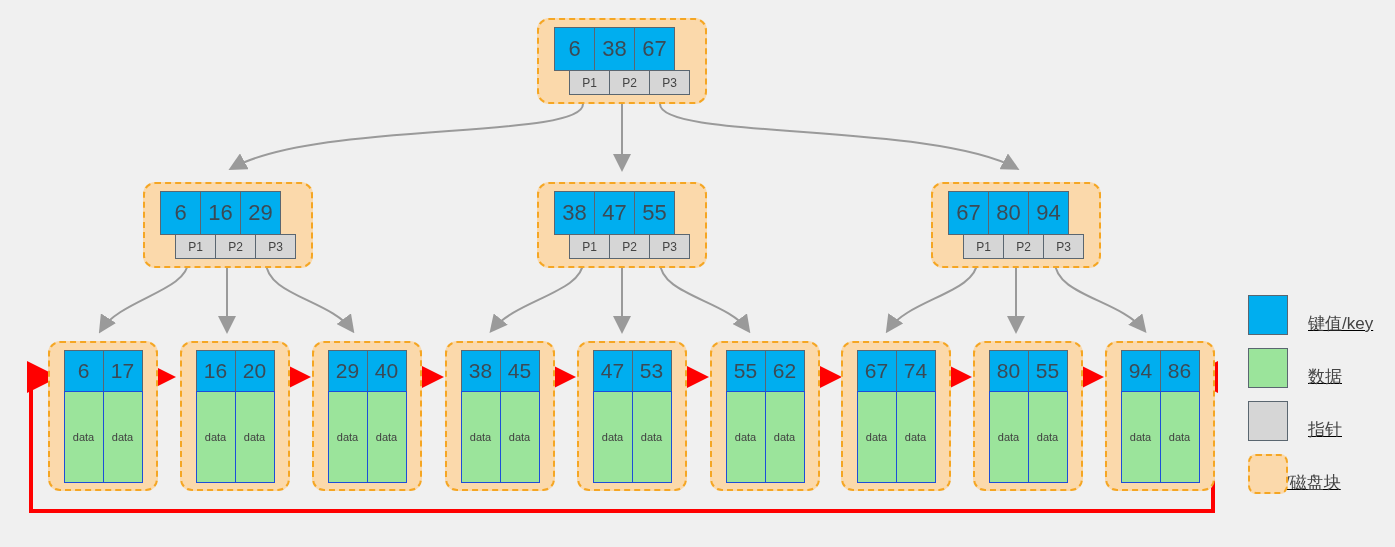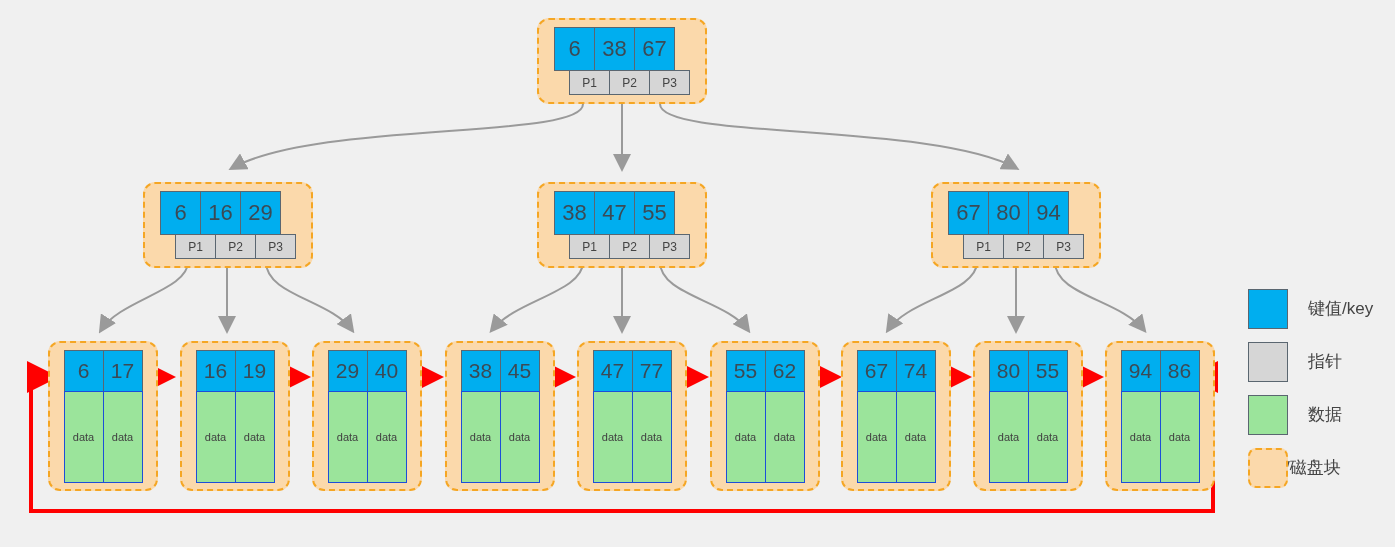--- a/index.html
+++ b/index.html
@@ -64,21 +64,21 @@
     background:#9be49b;
     border:1px solid #1d4ed8;
     margin-left:-1px;margin-top:-1px;
     display:flex;align-items:center;justify-content:center;
     font-size:11px;color:#404040;
   }
   .leaf .dcell:first-child{margin-left:0;}
 
   
   #legend{position:absolute;left:1248px;top:282px;width:145px;}
-  .lrow{display:flex;align-items:center;height:53px;}
+  .lrow{display:flex;align-items:flex-end;height:53px;text-decoration:underline;}
   .lswatch{width:40px;height:40px;border:1px solid #5a6670;box-sizing:border-box;}
   .lswatch.key{background:#00aeef;}
   .lswatch.data{background:#9be49b;}
   .lswatch.ptr{background:#d6d6d6;}
   .lswatch.page{background:#fbd9ab;border:2px dashed #f5a623;border-radius:8px;}
   .llabel{margin-left:20px;font-size:17px;color:#444;white-space:nowrap;}
 </style>
 </head>
 <body>
 
@@ -201,21 +201,21 @@
         <div class="dcell">data</div>
         <div class="dcell">data</div>
       </div>
     </div>
   </div>
 
   <div class="page" style="left:180px;top:341px;width:110px;height:150px;">
     <div class="leaf">
       <div class="keyrow">
         <div class="kcell">16</div>
-        <div class="kcell">19</div>
+        <div class="kcell">20</div>
       </div>
       <div class="datarow">
         <div class="dcell">data</div>
         <div class="dcell">data</div>
       </div>
     </div>
   </div>
 
   <div class="page" style="left:312px;top:341px;width:110px;height:150px;">
     <div class="leaf">
@@ -240,21 +240,21 @@
         <div class="dcell">data</div>
         <div class="dcell">data</div>
       </div>
     </div>
   </div>
 
   <div class="page" style="left:577px;top:341px;width:110px;height:150px;">
     <div class="leaf">
       <div class="keyrow">
         <div class="kcell">47</div>
-        <div class="kcell">77</div>
+        <div class="kcell">53</div>
       </div>
       <div class="datarow">
         <div class="dcell">data</div>
         <div class="dcell">data</div>
       </div>
     </div>
   </div>
 
   <div class="page" style="left:710px;top:341px;width:110px;height:150px;">
     <div class="leaf">
@@ -307,26 +307,26 @@
       </div>
     </div>
   </div>
 
   <div id="legend">
     <div class="lrow">
       <div class="lswatch key"></div>
       <div class="llabel">键值/key</div>
     </div>
     <div class="lrow">
+      <div class="lswatch data"></div>
+      <div class="llabel">数据</div>
+    </div>
+    <div class="lrow">
       <div class="lswatch ptr"></div>
       <div class="llabel">指针</div>
-    </div>
-    <div class="lrow">
-      <div class="lswatch data"></div>
-      <div class="llabel">数据</div>
     </div>
     <div class="lrow">
       <div class="lswatch page"></div>
       <div class="llabel">页/磁盘块</div>
     </div>
   </div>
 
 </div>
 
 </body></html>

